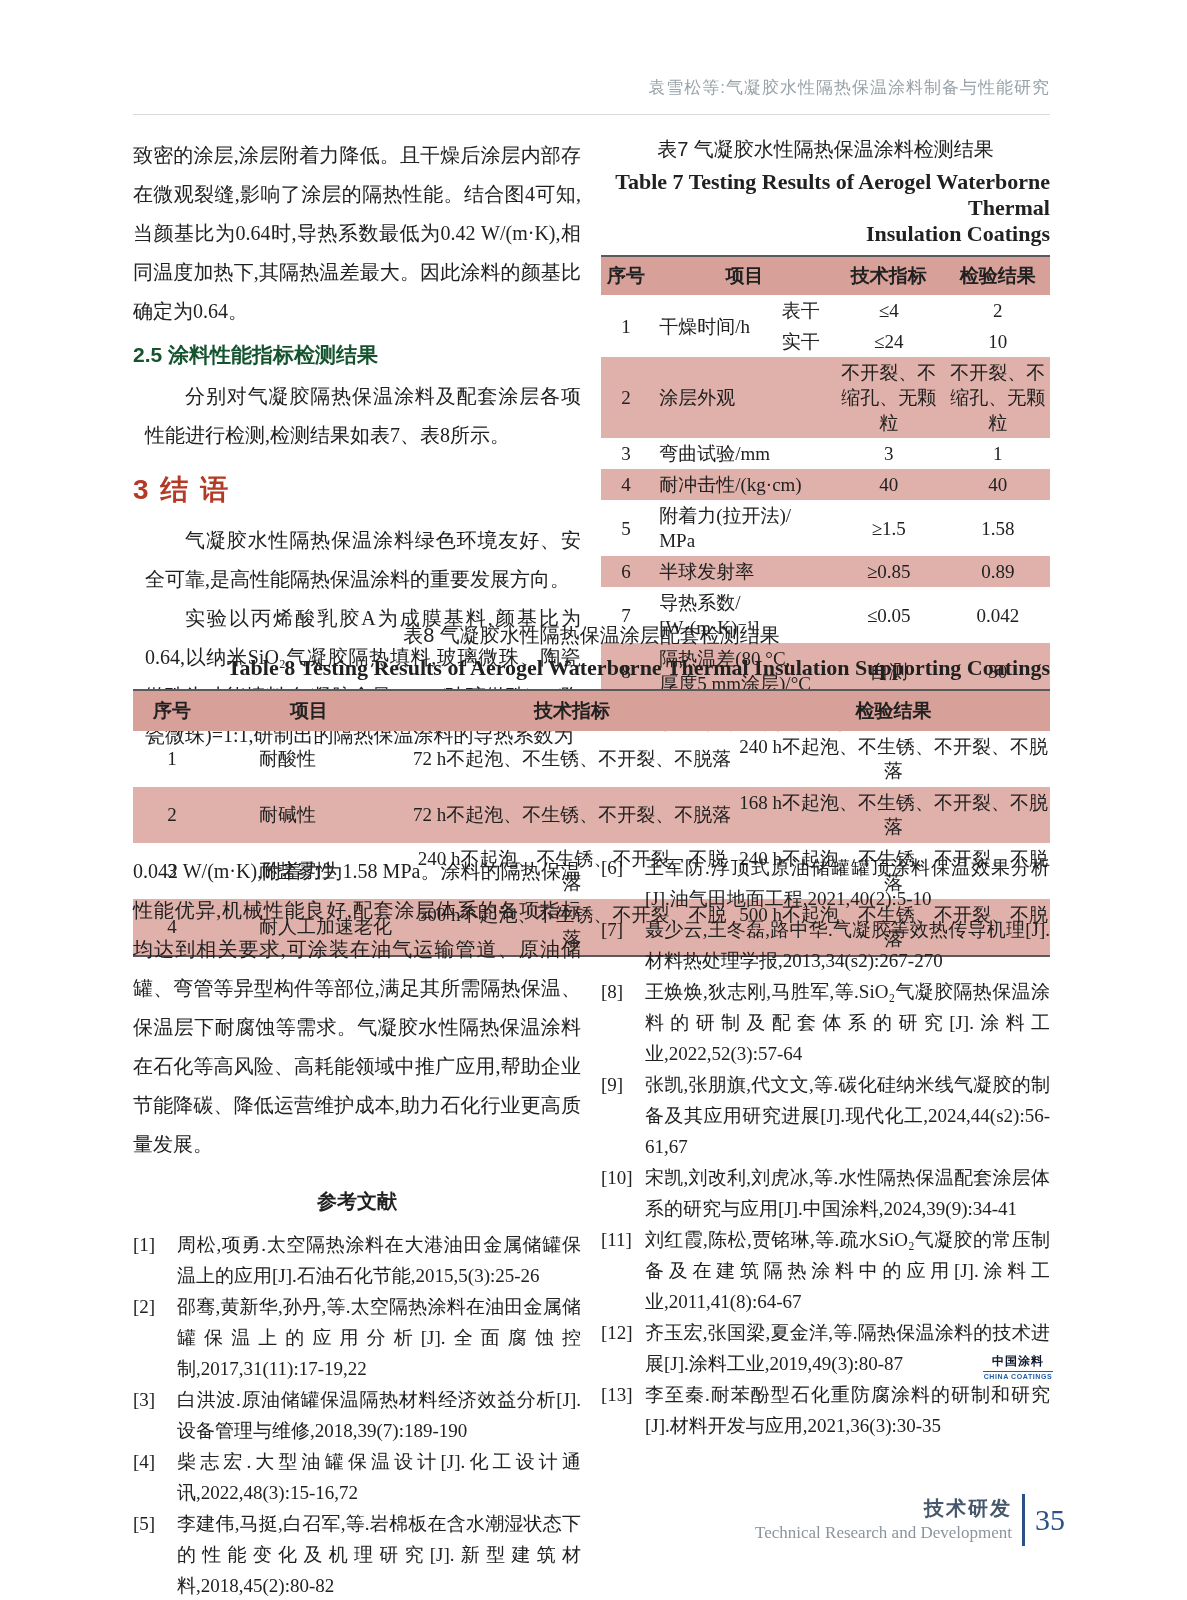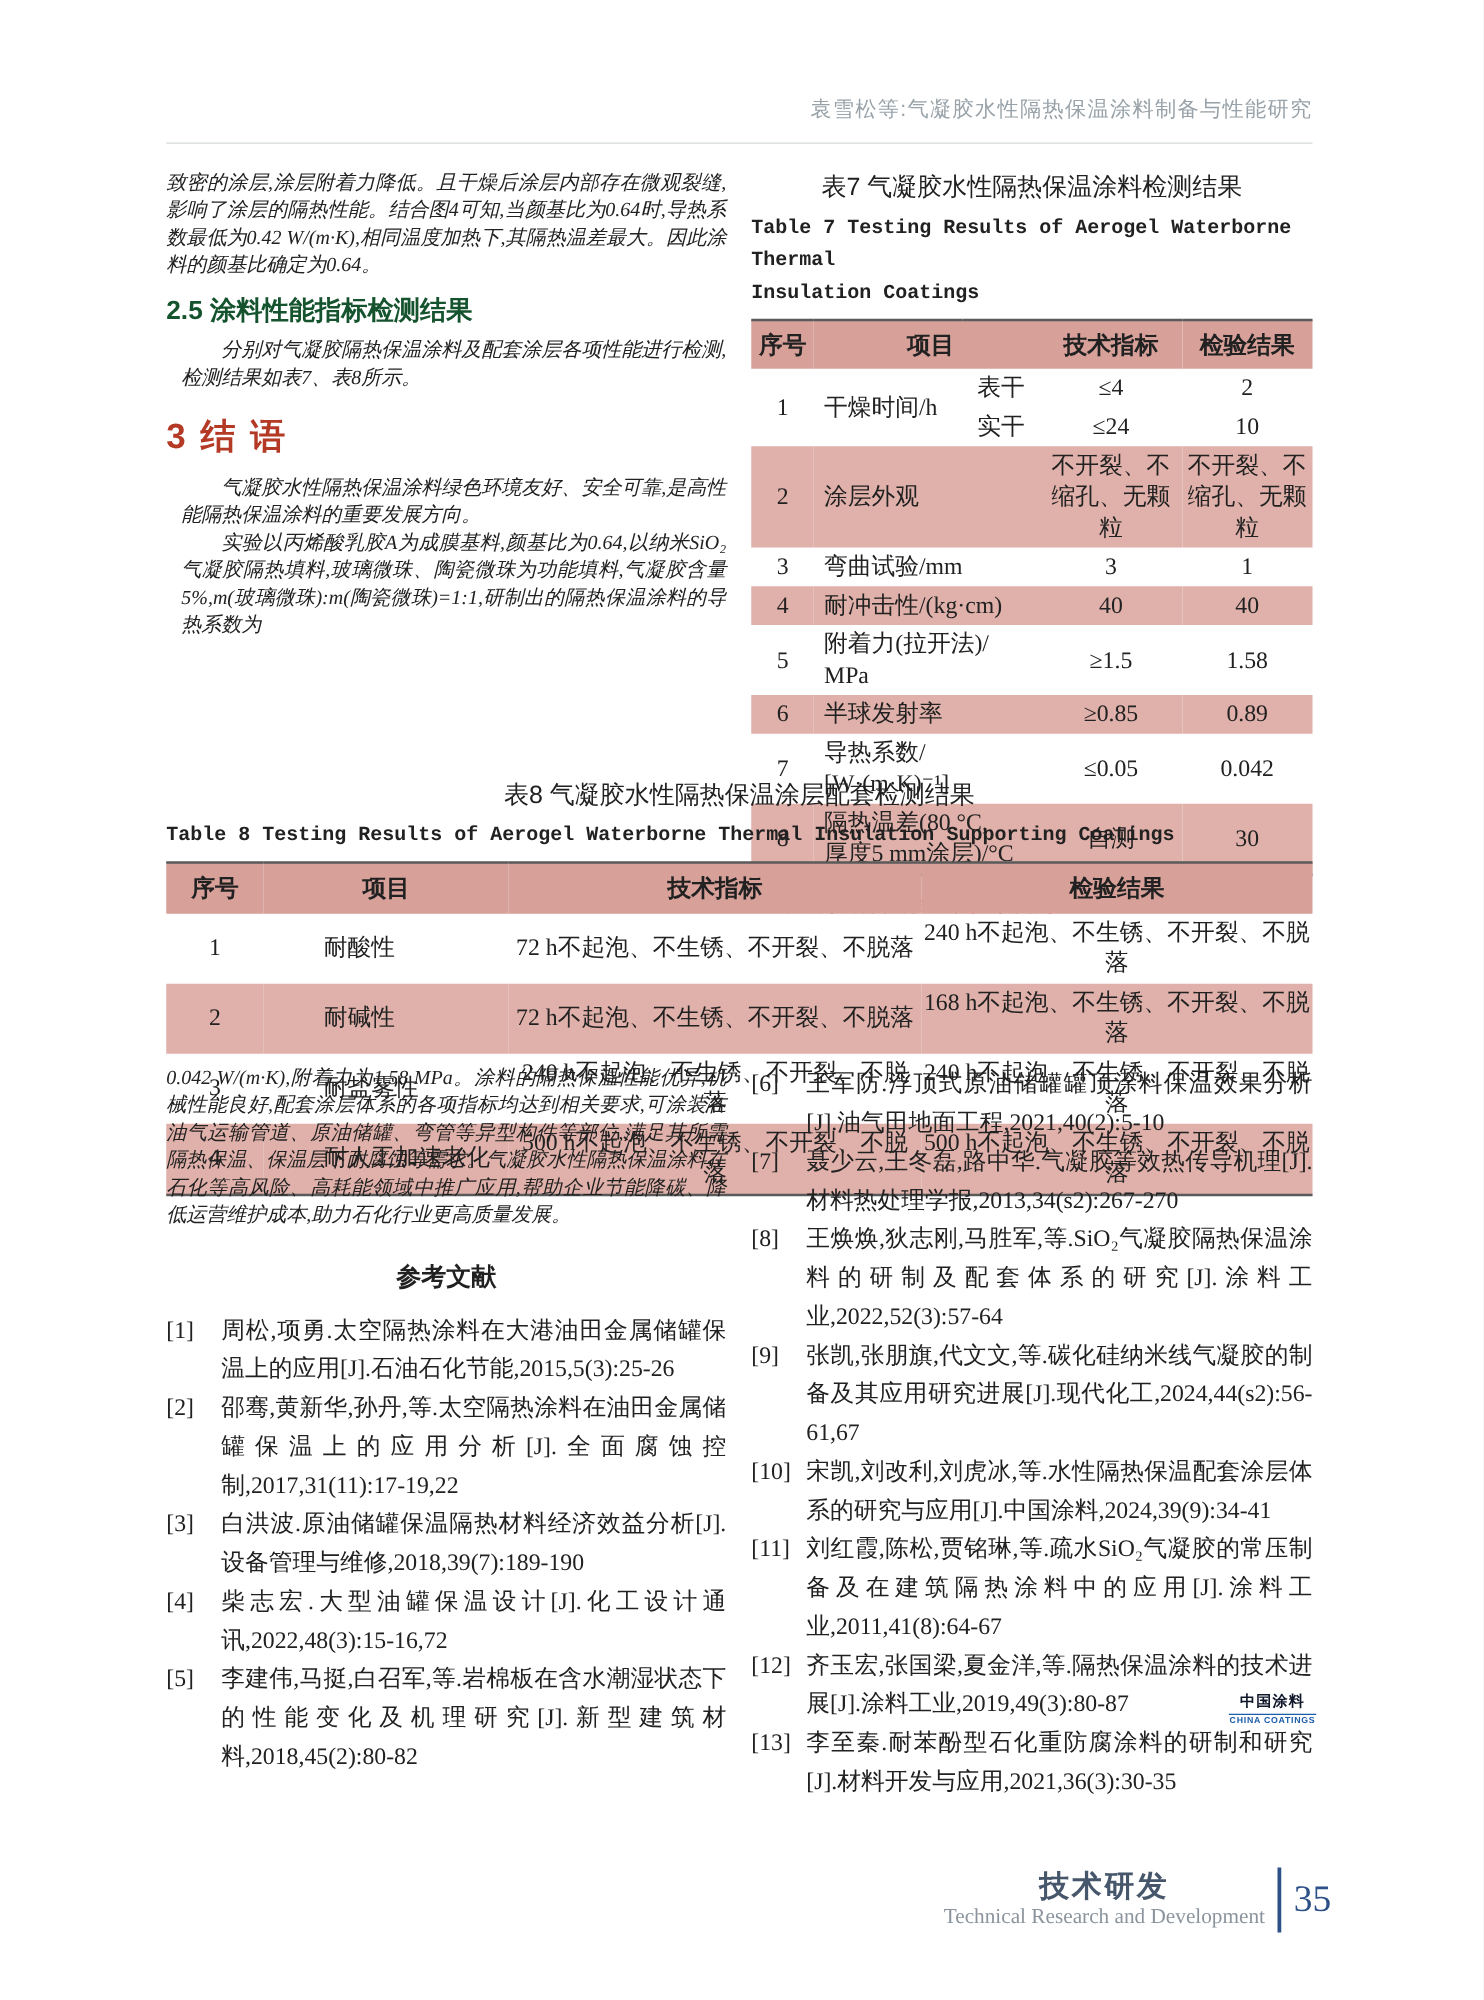--- a/index.html
+++ b/index.html
@@ -9,32 +9,32 @@
   .runhead{position:absolute;top:76px;left:133px;width:917px;text-align:right;
            font-family:"Liberation Sans","DejaVu Sans",sans-serif;
            font-size:17px;color:#98a2a8;letter-spacing:1px;}
   .runrule{position:absolute;top:114px;left:133px;width:917px;height:1px;background:#d6dadc;}
 
   
   .topcols{position:absolute;top:136px;left:133px;width:917px;display:flex;}
   .colL{width:448px;margin-right:20px;}
   .colR{width:449px;}
 
-  .body-p{font-size:16px;line-height:22px;text-align:justify;margin:0;font-style:italic;}
+  .body-p{font-size:20px;line-height:39px;text-align:justify;margin:0;}
   .indent{text-indent:2em;margin-left:12px;}
   .h-sub{font-family:"Liberation Sans","DejaVu Sans",sans-serif;font-weight:bold;
          font-size:21px;color:#14532d;margin:10px 0 8px 0;}
   .h-sec{font-family:"Liberation Sans","DejaVu Sans",sans-serif;font-weight:bold;
          font-size:28px;color:#b43a26;margin:16px 0 12px 0;letter-spacing:2px;}
 
   
   .cap-cn{font-family:"Liberation Sans","DejaVu Sans",sans-serif;font-weight:normal;
           font-size:20px;text-align:center;margin:0 0 6px 0;}
-  .cap-en{font-family:Liberation Mono, monospace;font-weight:bold;
-          font-size:16px;text-align:left;line-height:26px;margin:0 0 8px 0;}
+  .cap-en{font-family:Liberation Serif, serif;font-weight:bold;
+          font-size:22px;text-align:right;line-height:26px;margin:0 0 8px 0;}
 
   
   table{border-collapse:collapse;}
   .ptable{width:100%;border-top:2px solid #5a5a5a;border-bottom:2px solid #5a5a5a;font-size:19px;}
   .ptable th{background:#d7a19a;font-family:"Liberation Sans","DejaVu Sans",sans-serif;
              font-weight:bold;font-size:19px;padding:6px 2px;text-align:center;margin-left:24px;}
   .ptable td{padding:3px 2px;text-align:center;vertical-align:middle;line-height:25px;}
   .pink td{background:#e0b1aa;}
   .t7 td.item, .t7 th.item-h{text-align:left;padding-left:8px;white-space:pre-line;}
   .t7 th.item-h{text-align:center;}
@@ -58,22 +58,22 @@
   .logo{position:absolute;left:983px;top:1352px;width:70px;text-align:center;}
   .logo-cn{font-family:"Liberation Sans","DejaVu Sans",sans-serif;font-weight:bold;
            font-size:12px;color:#0f172a;letter-spacing:1px;line-height:18px;}
   .logo-en{font-family:"Liberation Sans","DejaVu Sans",sans-serif;font-weight:bold;
            font-size:7px;color:#1b5cab;letter-spacing:0.6px;border-top:1.5px solid #1b5cab;
            margin-top:1px;padding-top:1px;}
 
   
   .footer{position:absolute;top:1494px;right:122px;display:flex;align-items:center;}
   .f-txt{text-align:right;margin-right:10px;}
-  .f-cn{font-family:Liberation Serif, serif;font-weight:bold;
-        font-size:24px;color:#46566b;letter-spacing:2px;line-height:26px;text-align:center;}
+  .f-cn{font-family:Liberation Mono, monospace;font-weight:bold;
+        font-size:20px;color:#46566b;letter-spacing:2px;line-height:26px;}
   .f-en{font-family:"Liberation Serif","DejaVu Serif",serif;font-size:17px;color:#8b949c;}
   .f-bar{width:3px;height:52px;background:#2d5087;margin-right:10px;}
   .f-page{font-family:"Liberation Serif","DejaVu Serif",serif;font-size:30px;color:#2d5087;}
 </style>
 </head>
 <body>
 
 <div class="page">
 
   <div class="runhead">袁雪松等:气凝胶水性隔热保温涂料制备与性能研究</div>

